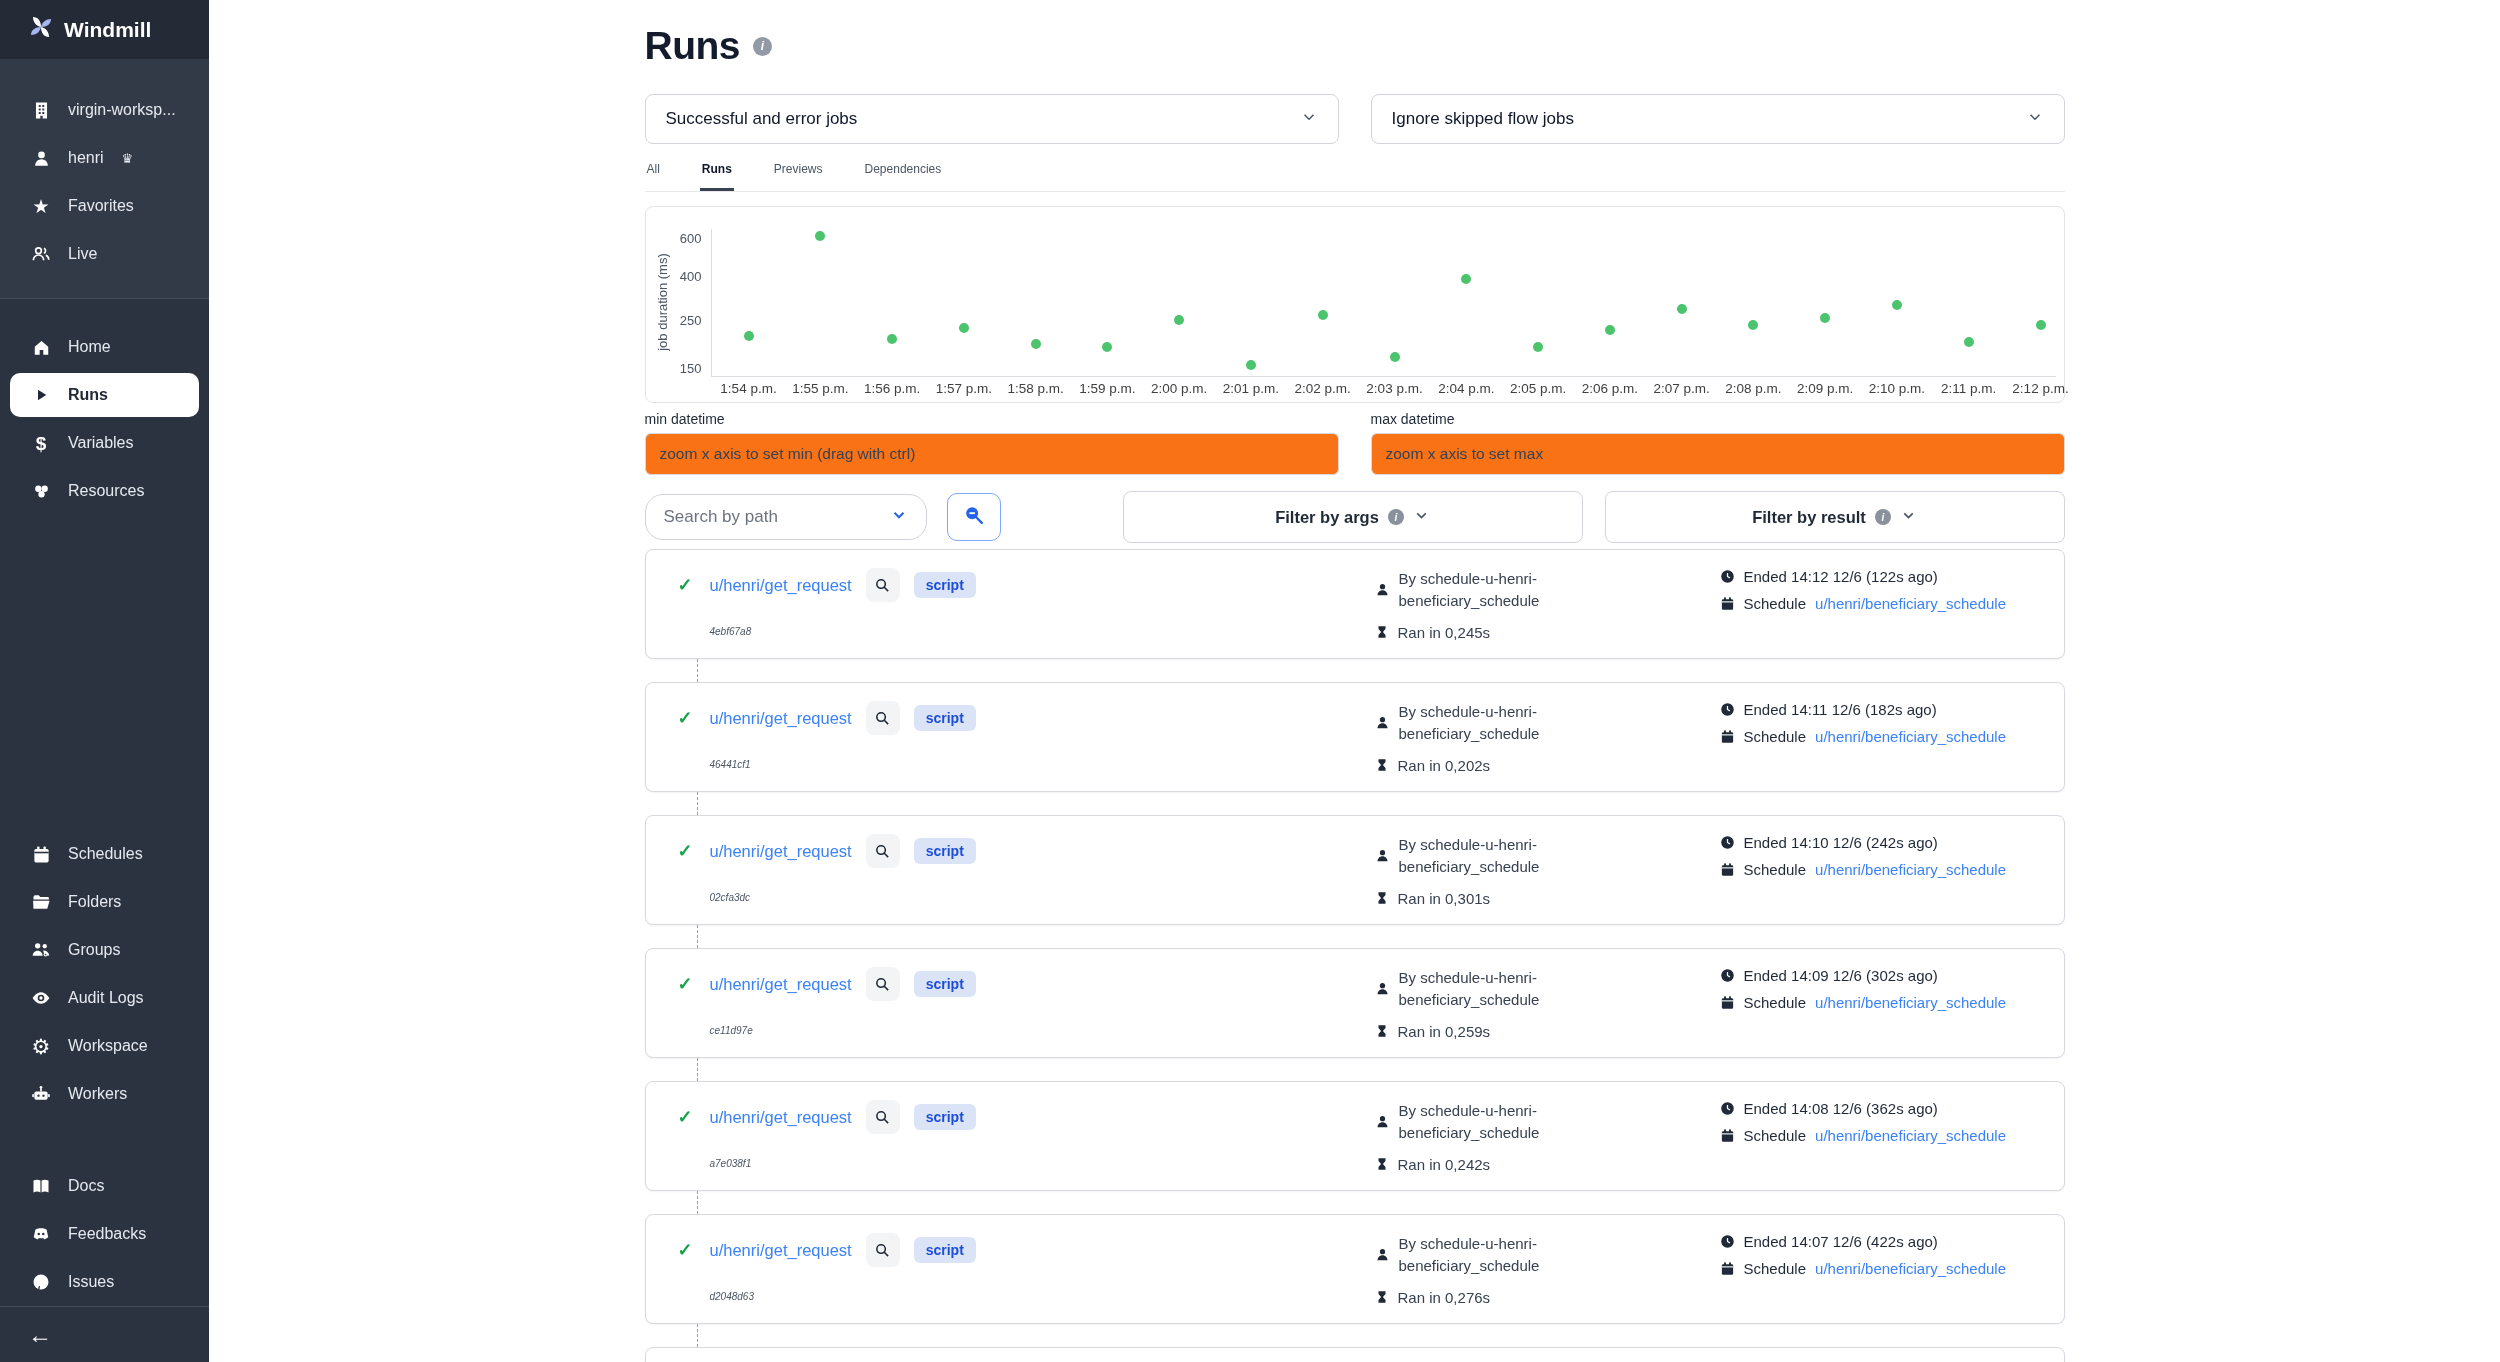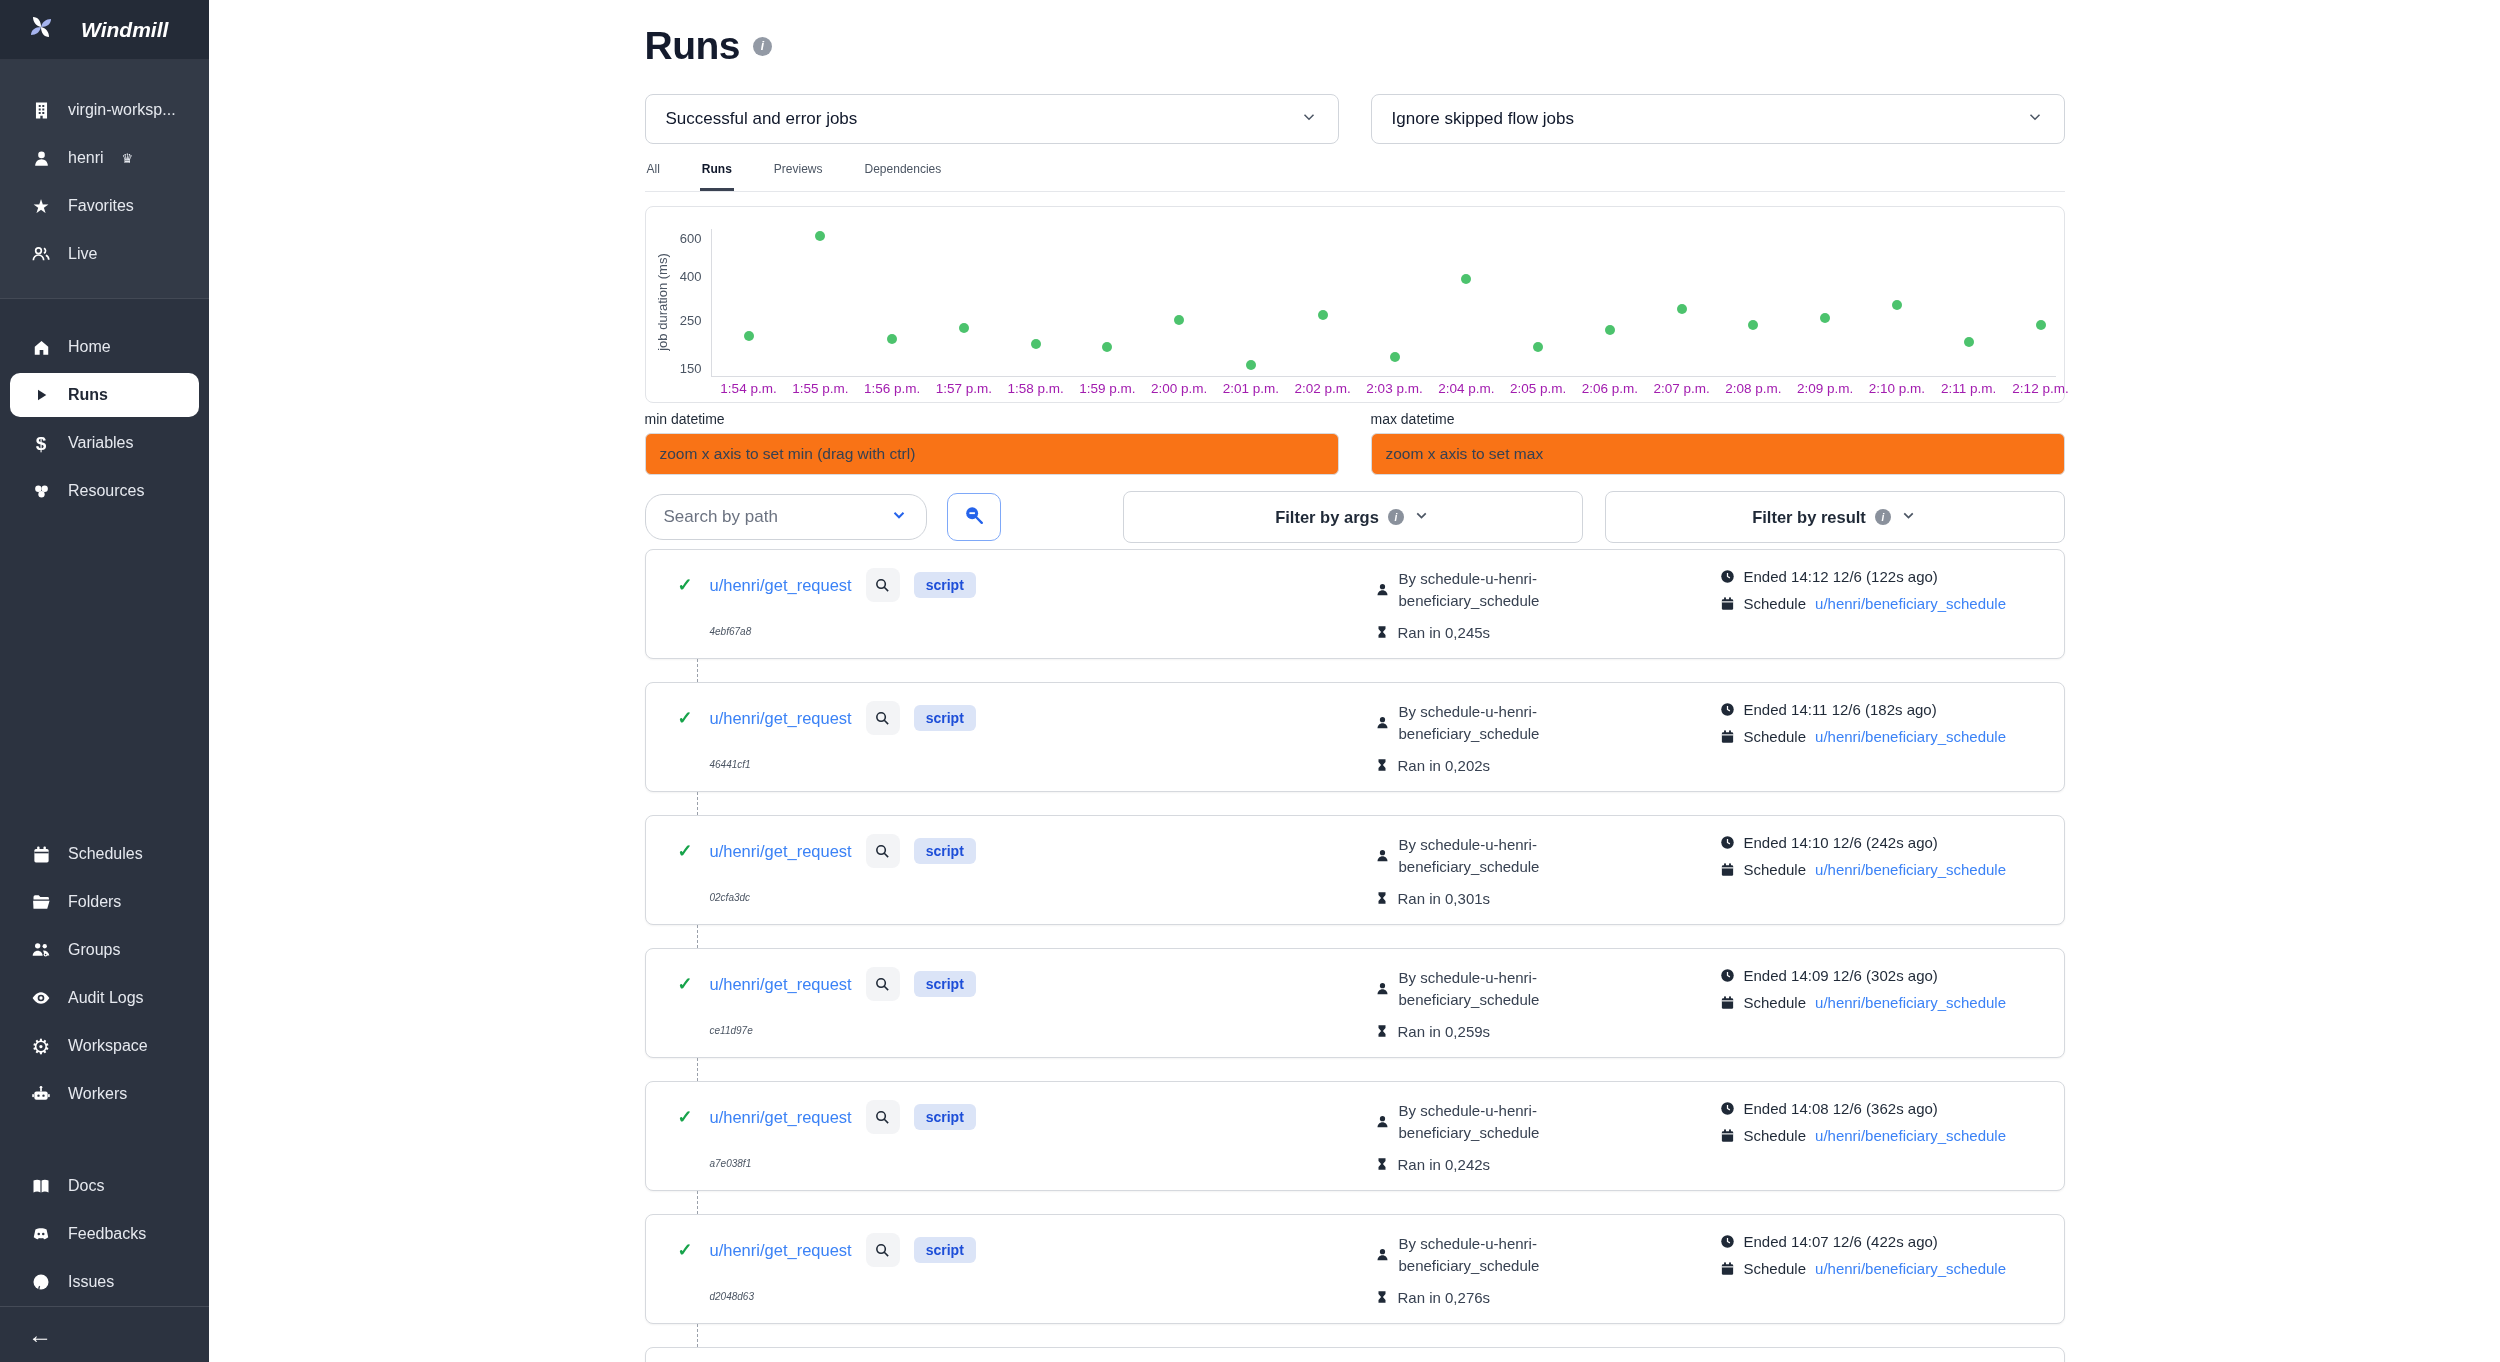--- a/index.html
+++ b/index.html
@@ -3,22 +3,22 @@
 <meta charset="utf-8">
 <style>
   * { box-sizing: border-box; margin: 0; padding: 0; }
   html,body { width:2500px; height:1362px; overflow:hidden; background:#fff;
     font-family:"Liberation Sans", sans-serif; color:#1f2937; }
 
   
   .sidebar { position:fixed; left:0; top:0; width:209px; height:1362px;
     background:#2c3340; color:#e7eaf0; display:flex; flex-direction:column; }
   .logo-bar { height:60px; flex:none; background:#242b37; display:flex; align-items:center;
-    gap:27px; padding-left:28px; border-bottom:1px solid rgba(255,255,255,.07);
-    font-size:21px; font-weight:bold; color:#fff;font-style:italic; }
+    gap:10px; padding-left:28px; border-bottom:1px solid rgba(255,255,255,.07);
+    font-size:21px; font-weight:bold; color:#fff; }
   .ws-section { background:#333a47; padding:26px 0 20px; border-bottom:1px solid rgba(255,255,255,.08); }
   .side-item { height:48px; display:flex; align-items:center; gap:16px; padding-left:30px;
     font-size:16px; color:#e6e9ef; cursor:pointer; white-space:nowrap; }
   .side-item .ic { width:22px; display:flex; justify-content:center; align-items:center; flex:none; color:#fff; }
   .side-item.active { background:#fff; color:#222936; border-radius:10px; margin:2px 10px;
     padding-left:20px; height:44px; font-weight:bold; }
   .side-item.active .ic { color:#222936; }
   .main-section { padding-top:24px; }
   .spacer { flex:1; }
   .footer-section { margin-top:44px; }
@@ -46,21 +46,21 @@
   .tabs { display:flex; gap:38px; margin-top:12px; border-bottom:1px solid #e5e7eb; }
   .tab { font-size:12px; color:#4b5563; padding:6px 2px 12px; border-bottom:3px solid transparent; cursor:pointer; }
   .tab.active { color:#10182b; font-weight:bold; border-bottom-color:#3a4252; }
 
   
   .chart-card { margin-top:14px; height:197px; border:1px solid #e2e4e8; border-radius:8px;
     position:relative; background:#fff; }
   .y-axis-label { position:absolute; left:-73px; top:87px; width:180px; height:16px; line-height:16px;
     text-align:center; transform:rotate(-90deg); font-size:13px; color:#4b5563; }
   .ytick { position:absolute; width:40px; left:16px; text-align:right; font-size:13px; color:#4b5563; }
-  .xtick { position:absolute; width:90px; text-align:center; font-size:13.5px; color:#a21caf; top:174px; }
+  .xtick { position:absolute; width:90px; text-align:center; font-size:13.5px; color:#404040; top:174px; }
   .axis-v { position:absolute; left:65px; top:22px; width:1px; height:147px; background:#dadce1; }
   .axis-h { position:absolute; left:65px; top:169px; width:1345px; height:1px; background:#dadce1; }
   .dot { position:absolute; width:10px; height:10px; border-radius:50%; }
 
   
   .dt-row { display:flex; gap:32px; margin-top:8px; }
   .dt-col { flex:1; }
   .dt-label { font-size:14px; color:#1f2937; margin-bottom:6px; }
   .dt-input { width:100%; height:42px; background:#f97316; border:1px solid #d8dade; border-radius:6px;
     padding:0 14px; font-size:15.5px; font-family:"Liberation Sans", sans-serif; color:#1f2937; }

